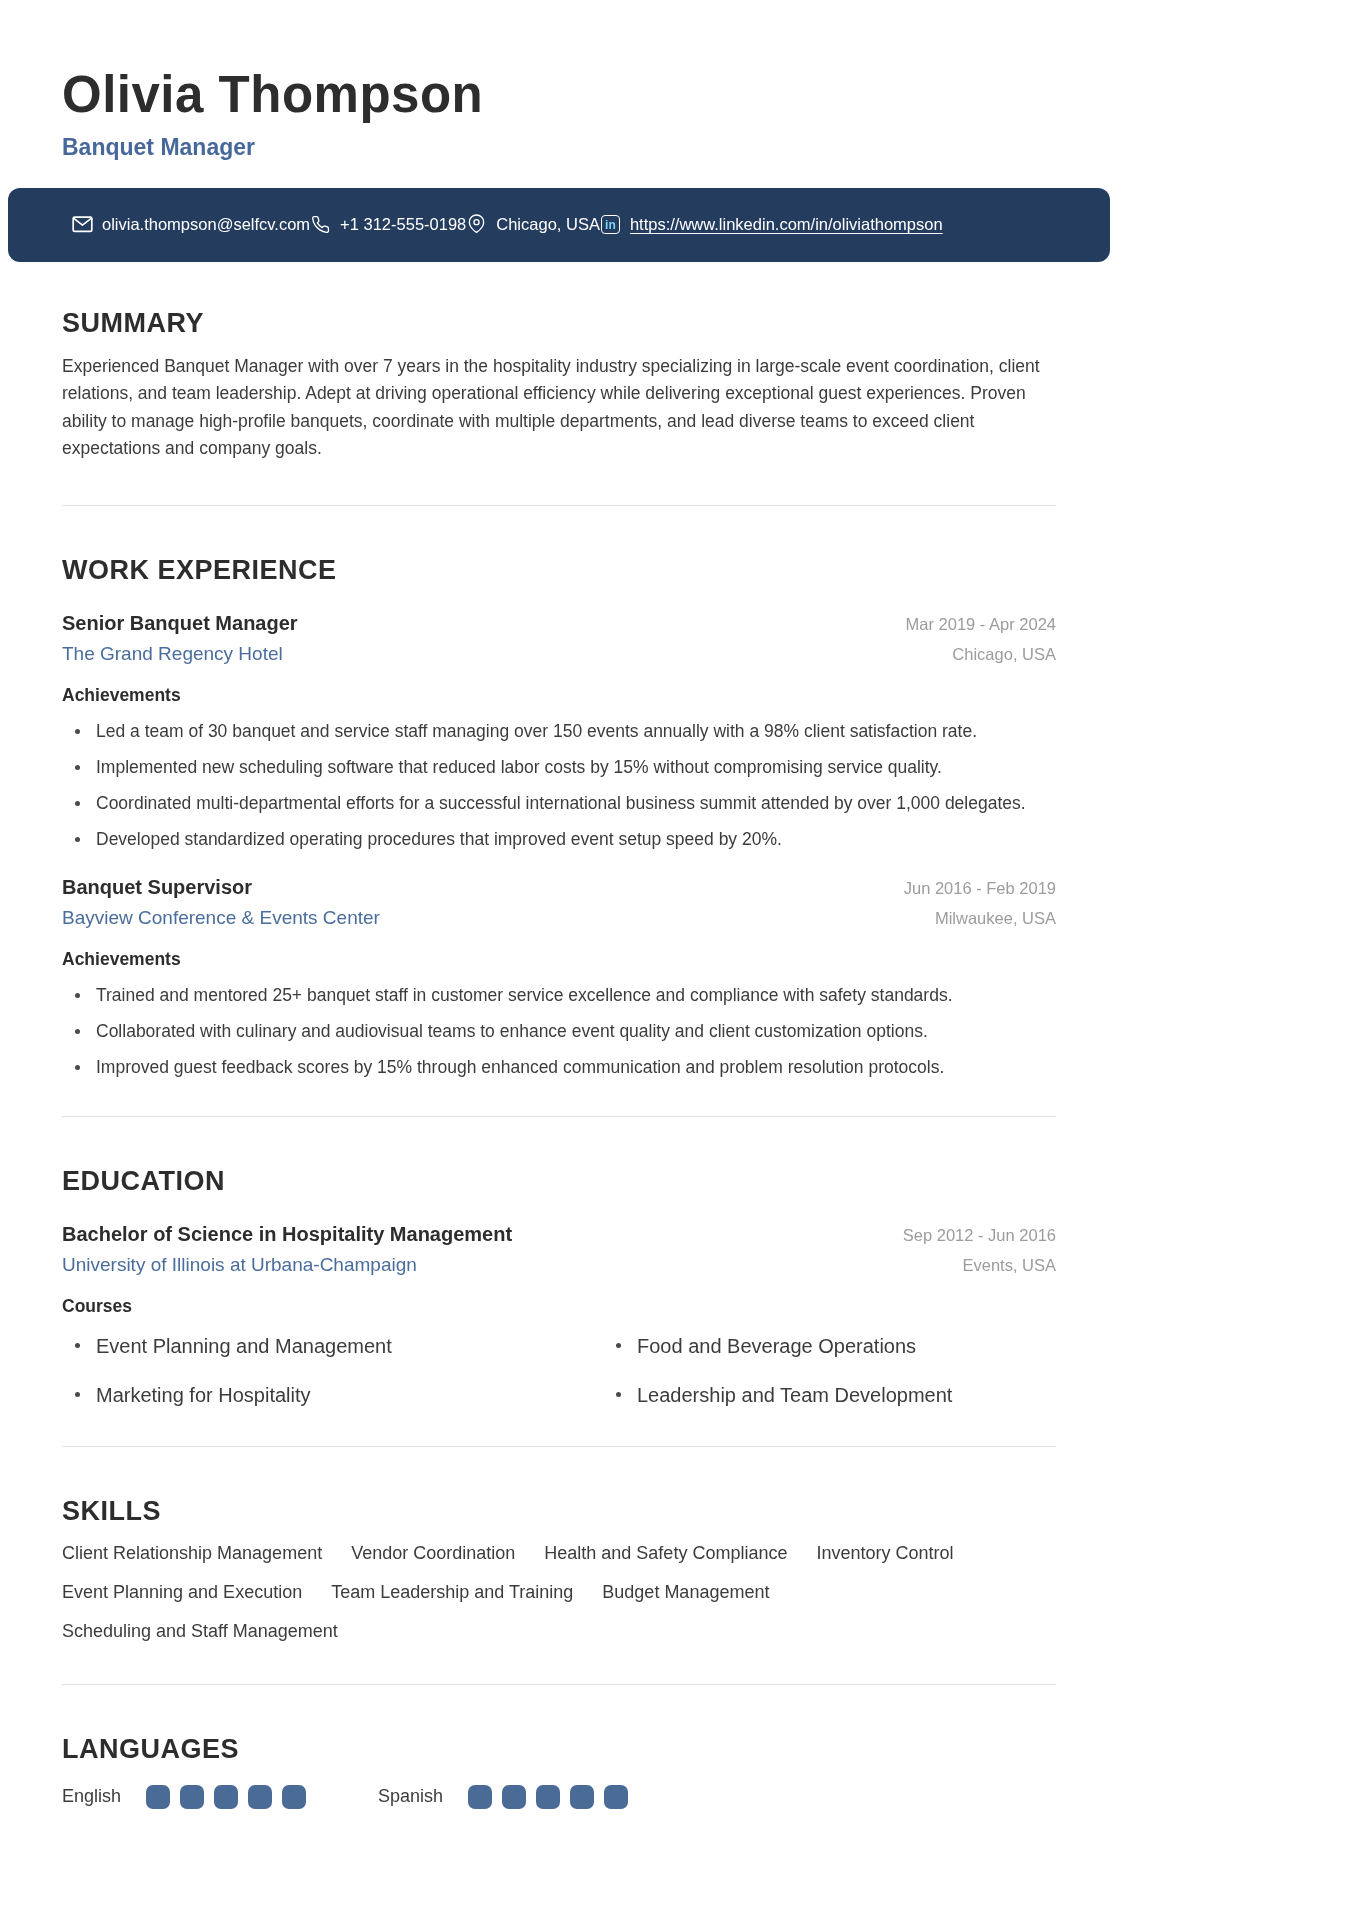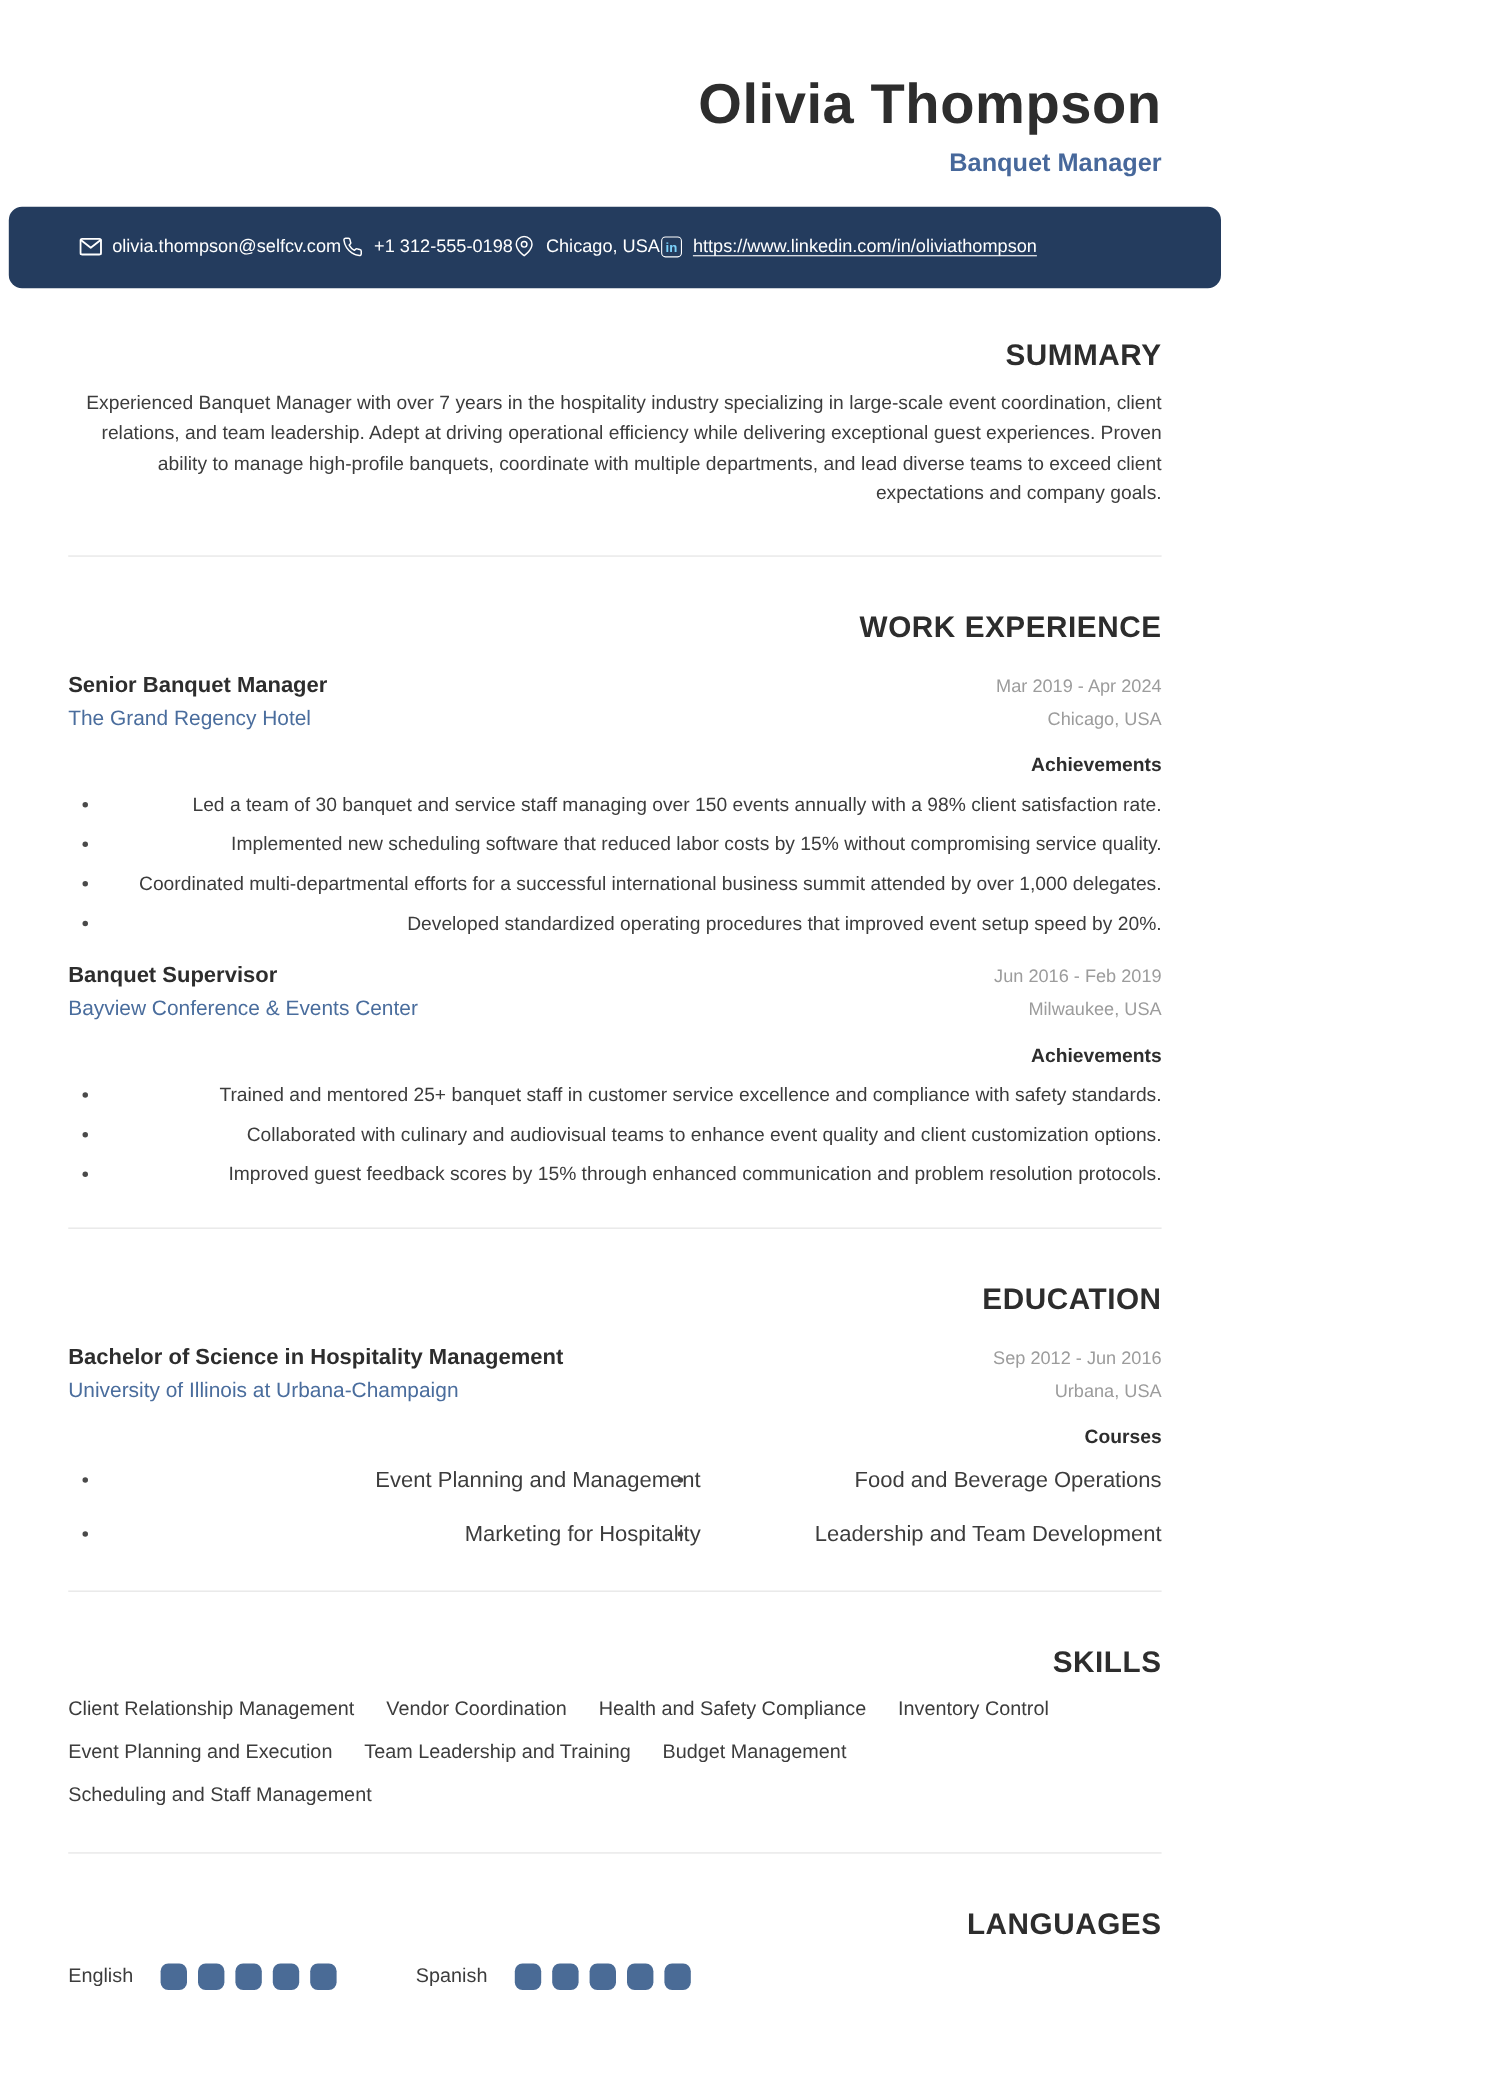--- a/index.html
+++ b/index.html
@@ -8,21 +8,21 @@
     --muted:#9c9c9c;
     --accent:#47689b;
     --link:#4a6d9d;
     --bar:#243c5e;
     --square:#4a6b96;
     --divider:#e2e2e2;
   }
   *{box-sizing:border-box;margin:0;padding:0;}
   html,body{background:#ffffff;}
   body{font-family:"Liberation Sans",sans-serif;color:var(--body);}
-  .page{width:1118px;height:1907px;background:#ffffff;overflow:hidden;text-align:right;}
+  .page{width:1118px;height:1907px;background:#ffffff;overflow:hidden;}
   .content{padding:0 62px;}
 
   
   .name{padding-top:68px;font-size:51px;line-height:1.05;font-weight:800;color:var(--ink);letter-spacing:0.5px;}
   .subtitle{margin-top:12px;font-size:23px;font-weight:700;color:var(--accent);}
 
   
   .contact-bar{margin:27px 8px 0;height:74px;background:var(--bar);border-radius:12px;
     display:flex;align-items:center;padding-left:64px;color:#ffffff;font-size:16.5px;}
   .contact-item{display:flex;align-items:center;gap:9px;white-space:nowrap;}
@@ -164,21 +164,21 @@
 
     <div>
       <div class="section-heading after-divider">EDUCATION</div>
       <div class="entry">
         <div class="entry-row">
           <div class="entry-title">Bachelor of Science in Hospitality Management</div>
           <div class="entry-dates">Sep 2012 - Jun 2016</div>
         </div>
         <div class="entry-row">
           <div class="entry-org">University of Illinois at Urbana-Champaign</div>
-          <div class="entry-location">Urbana, USA</div>
+          <div class="entry-location">Events, USA</div>
         </div>
         <div class="sub-label">Courses</div>
         <ul class="courses">
           <li>Event Planning and Management</li>
           <li>Food and Beverage Operations</li>
           <li>Marketing for Hospitality</li>
           <li>Leadership and Team Development</li>
         </ul>
       </div>
     </div>

